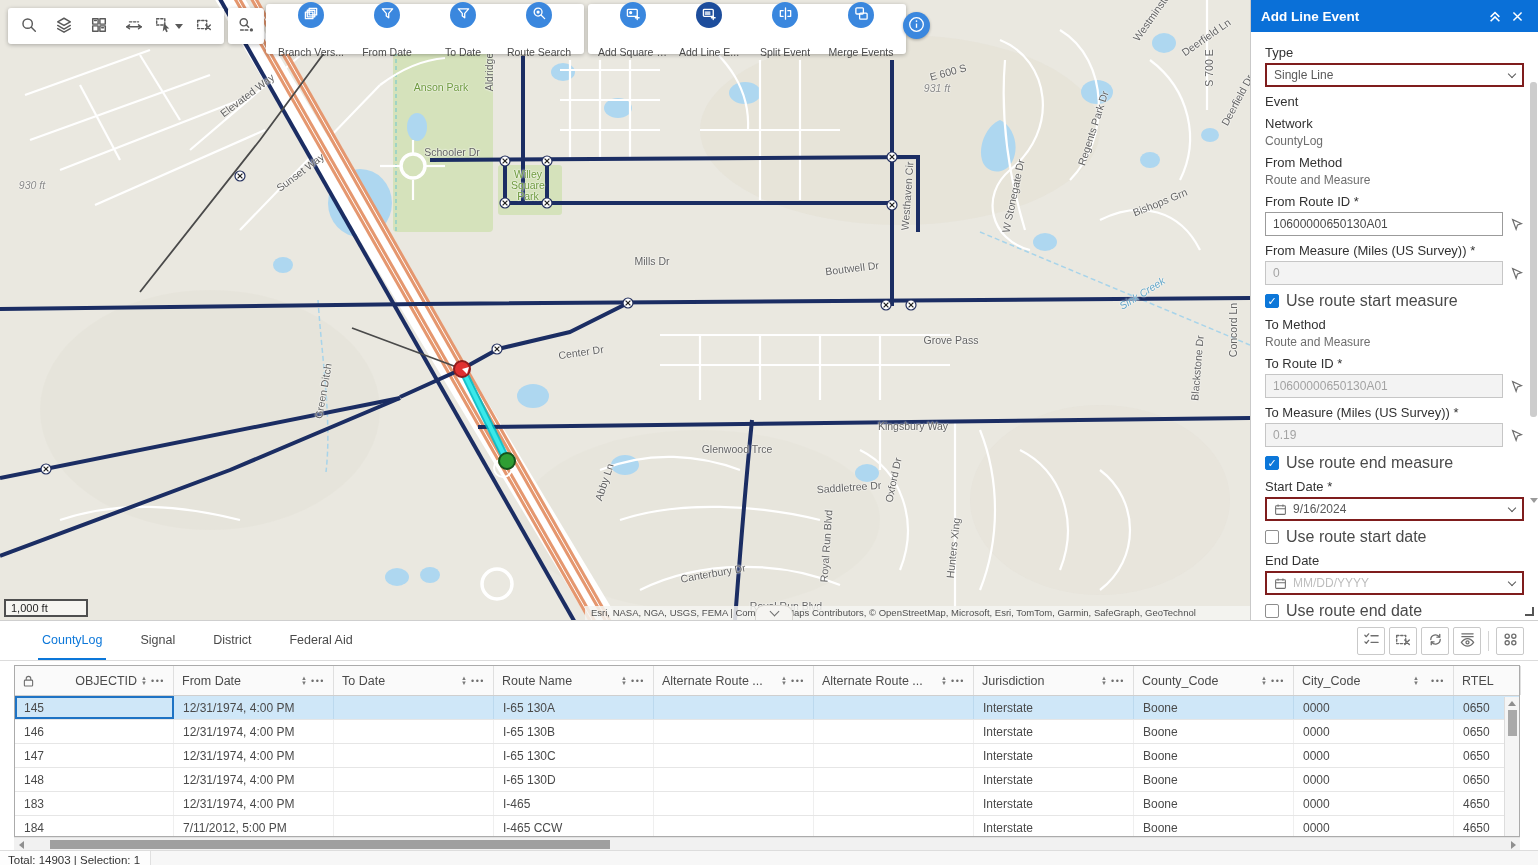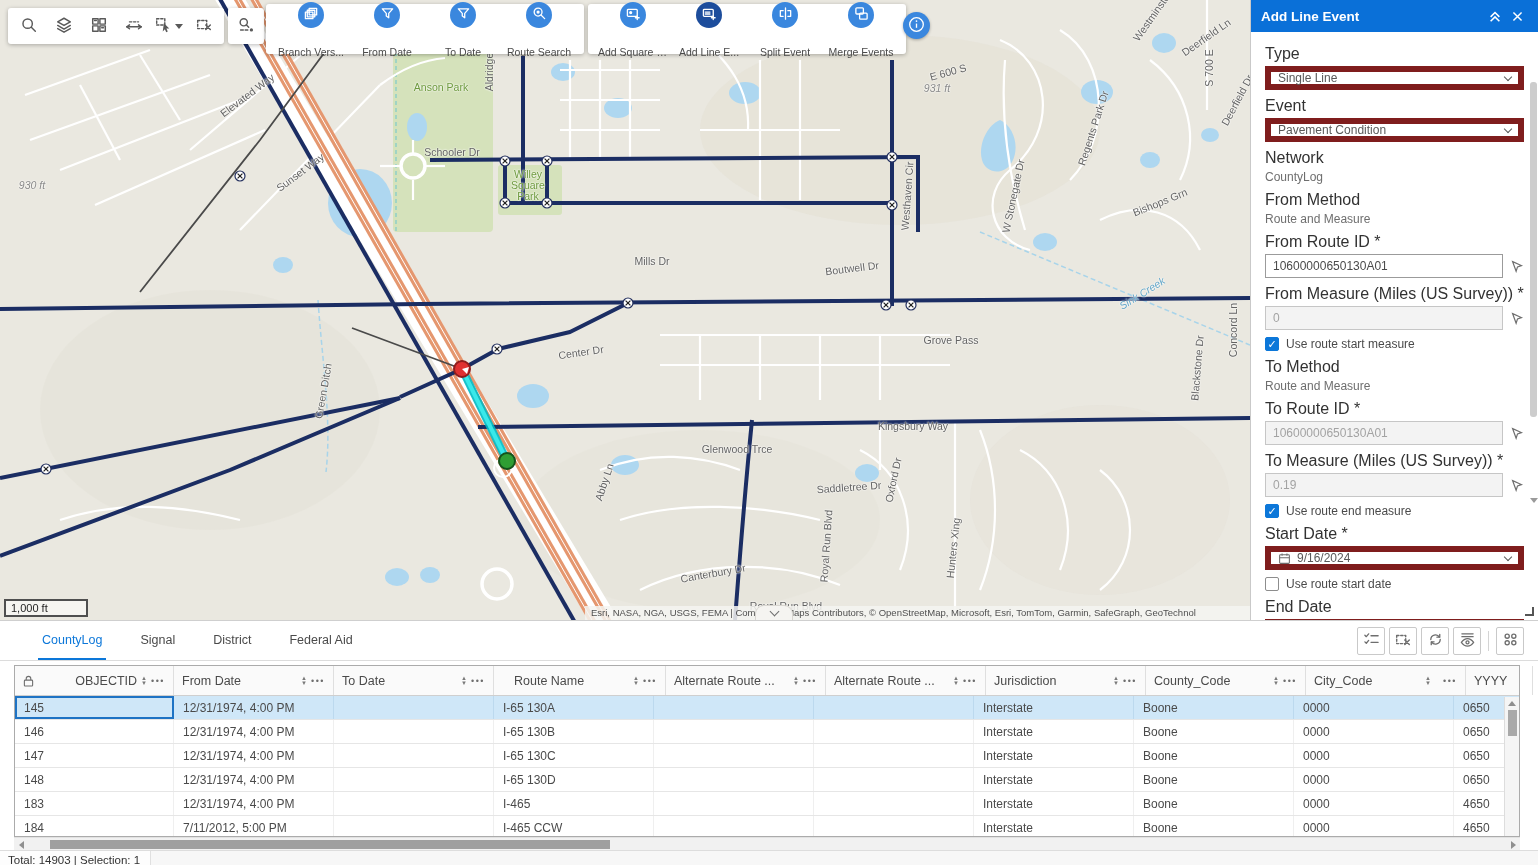--- a/index.html
+++ b/index.html
@@ -41,35 +41,35 @@
   #attr-tab { position:absolute; left:755px; bottom:0; width:38px; height:15px; background:#f5f4f1; border:1px solid #d8d6d0; border-bottom:none;
               border-radius:9px 9px 0 0; display:flex; align-items:center; justify-content:center; cursor:pointer; }
   .chev { width:7px; height:7px; border-right:1.6px solid #6e6e6e; border-bottom:1.6px solid #6e6e6e; transform:rotate(45deg); margin-top:-3px; }
 
   
   #panel { position:absolute; left:1250px; top:0; width:288px; height:620px; background:#fff; border-left:1px solid #c9c9c9; display:flex; flex-direction:column; }
   #panel-header { height:32px; background:var(--panel-header); color:#fff; display:flex; align-items:center; padding:12px 10px; flex:none; }
   #panel-title { font-size:13.5px; font-weight:bold; flex:1; }
   .ph-icon { width:22px; height:22px; display:flex; align-items:center; justify-content:center; cursor:pointer; }
   #panel-body { flex:1; padding:6px 14px 0; position:relative; overflow:hidden; }
-  .f-label { font-size:16px; color:#323232; margin:7px 0 3px; }
+  .f-label { font-size:13px; color:#323232; margin:7px 0 3px; }
   .f-value { font-size:12px; color:#6e6e6e; margin-bottom:2px; }
-  .selbox { height:24px; border:6px solid #7f1d1d; display:flex; align-items:center; padding:0 7px; gap:6px; color:#595959; cursor:pointer; background:#fff; }
+  .selbox { height:24px; border:2px solid #7f1d1d; display:flex; align-items:center; padding:0 7px; gap:6px; color:#595959; cursor:pointer; background:#fff; }
   .selbox .sval { flex:1; overflow:hidden; white-space:nowrap; }
   .selbox .sval.ph { color:#bdbdbd; }
   .dchev { width:6px; height:6px; border-right:1.4px solid #595959; border-bottom:1.4px solid #595959; transform:rotate(45deg); margin-top:-3px; flex:none; }
   .inrow { display:flex; align-items:center; gap:7px; }
   .inrow input { flex:1; height:24px; border:1px solid #9b9b9b; padding:0 7px; font-size:12px; color:#4a4a4a; font-family:"Liberation Sans",sans-serif; min-width:0; }
   .inrow input:disabled { background:#f3f3f3; color:#a3a3a3; border-color:#c6c6c6; }
   .pick { flex:none; color:#6e6e6e; display:flex; cursor:pointer; }
   .cbrow { display:flex; align-items:center; gap:7px; margin:7px 0 2px; cursor:pointer; }
   .cb { width:14px; height:14px; border:1px solid #8d8d8d; background:#fff; flex:none; display:flex; align-items:center; justify-content:center;
         font-size:11px; color:#fff; border-radius:2px; }
   .cb.on { background:var(--accent); border-color:var(--accent); }
-  .cblabel { font-size:12px; color:#4a4a4a; }
+  .cblabel { font-size:16px; color:#4a4a4a; }
   #panel-vscroll { position:absolute; right:1px; top:40px; width:7px; height:420px; }
   #panel-vthumb { position:absolute; top:10px; left:0; width:7px; height:335px; background:#cdcdcd; border-radius:3px; }
   #panel-varrow { position:absolute; right:0px; top:466px; width:0; height:0; border-left:4px solid transparent; border-right:4px solid transparent; border-top:5px solid #9a9a9a; }
   #panel-resize { position:absolute; right:4px; bottom:4px; width:9px; height:9px; border-right:2px solid #555; border-bottom:2px solid #555; cursor:nwse-resize; }
 
   
   #bottom { position:absolute; left:0; top:620px; width:1538px; height:245px; background:#fff; border-top:1px solid #cfcfcf; }
   #tabbar { height:40px; display:flex; align-items:stretch; padding-left:38px; border-bottom:1px solid #dcdcdc; position:relative; }
   .tab { display:flex; align-items:center; padding:0 4px; margin-right:30px; font-size:12.5px; color:#4a4a4a; cursor:pointer; border-bottom:2px solid transparent; }
   .tab.active { color:var(--accent); border-bottom-color:var(--accent); }
@@ -485,24 +485,20 @@
     </span>
   </div>
   <div id="panel-body">
     <div class="f-label">Type</div>
     <div class="selbox">
       <span class="sval">Single Line</span>
         <span class="dchev"></span>
     </div>
 
     <div class="f-label">Event</div>
-    <div class="selbox">
-      <span class="sval">Pavement Condition</span>
-        <span class="dchev"></span>
-    </div>
 
     <div class="f-label">Network</div>
     <div class="f-value">CountyLog</div>
 
     <div class="f-label">From Method</div>
     <div class="f-value">Route and Measure</div>
 
     <div class="f-label">From Route ID *</div>
     <div class="inrow">
       <input type="text" value="10600000650130A01" style="">
@@ -666,21 +662,21 @@
           <span class="hmenu">•••</span>
         </div>
         <div class="th" style="width: 160px;">
           <span class="th-label">To Date</span>
           <span class="sort">
             <span>▲</span>
             <span>▼</span>
           </span>
           <span class="hmenu">•••</span>
         </div>
-        <div class="th" style="width: 160px; margin-left: 12px;">
+        <div class="th" style="width: 160px;">
           <span class="th-label">Route Name</span>
           <span class="sort">
             <span>▲</span>
             <span>▼</span>
           </span>
           <span class="hmenu">•••</span>
         </div>
         <div class="th" style="width: 160px;">
           <span class="th-label">Alternate Route ...</span>
           <span class="sort">
@@ -715,21 +711,21 @@
         </div>
         <div class="th" style="width: 160px; gap: 12px;">
           <span class="th-label">City_Code</span>
           <span class="sort">
             <span>▲</span>
             <span>▼</span>
           </span>
           <span class="hmenu">•••</span>
         </div>
         <div class="th" style="width: 67px;">
-          <span class="th-label">YYYY</span>
+          <span class="th-label">RTEL</span>
         </div>
       </div>
     <div id="tbody">
         <div class="tr selected">
           <div class="td" style="width: 159px;">145</div>
           <div class="td" style="width: 160px;">12/31/1974, 4:00 PM</div>
           <div class="td" style="width: 160px;"></div>
           <div class="td" style="width: 160px;">I-65 130A</div>
           <div class="td" style="width: 160px;"></div>
           <div class="td" style="width: 160px;"></div>

